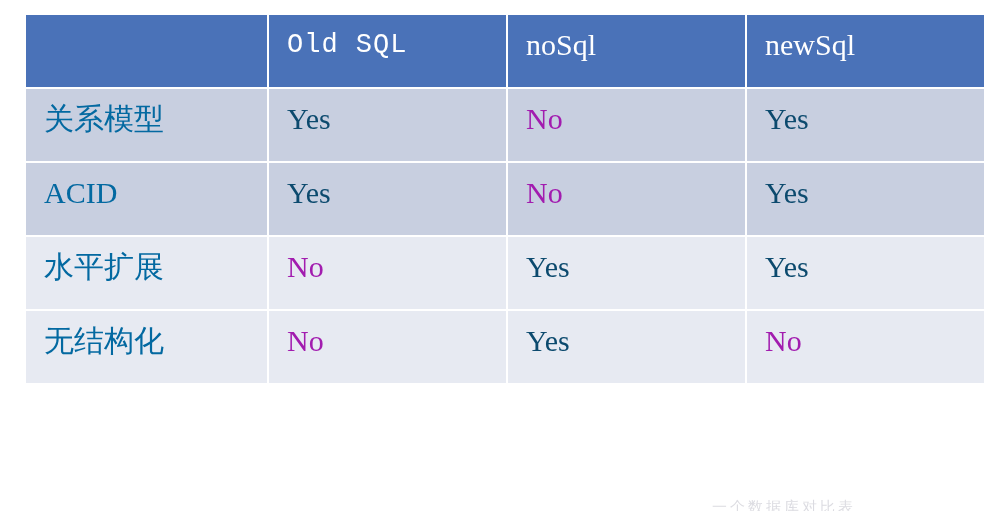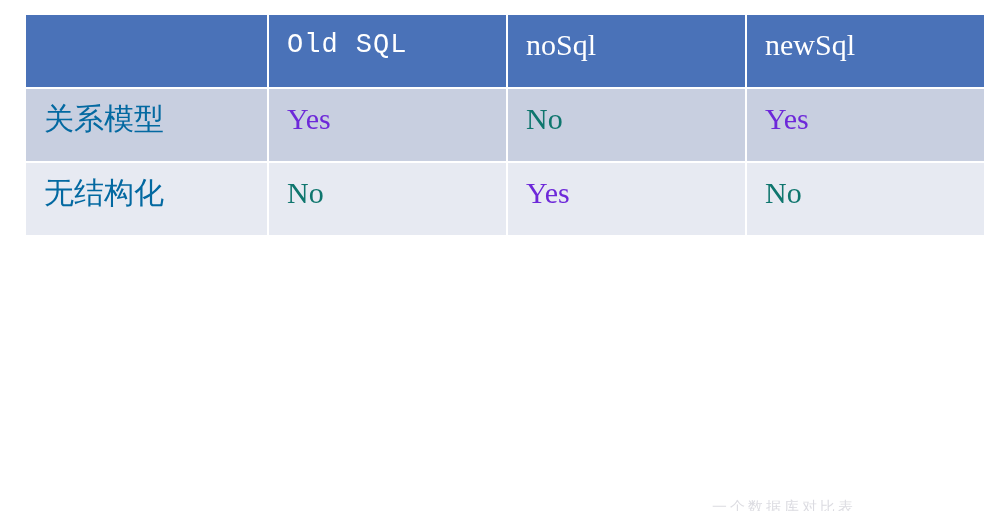--- a/index.html
+++ b/index.html
@@ -69,22 +69,22 @@
   td.feature-cell {
     color: #0369a1;
     font-size: 30px;
     font-family: "Liberation Serif", "DejaVu Serif", serif;
   }
 
   td.value-cell {
     font-size: 30px;
     font-family: "Liberation Serif", "DejaVu Serif", serif;
   }
-  td.value-cell.val-yes { color: #6d28d9; }
-  td.value-cell.val-no  { color: #0f766e; }
+  td.value-cell.val-yes { color: #0c4a6e; }
+  td.value-cell.val-no  { color: #a21caf; }
 
   
   #watermark {
     position: absolute;
     left: 712px;
     bottom: -6px;
     width: 290px;
     color: #b9b9c4;
     font-size: 15px;
     letter-spacing: 3px;
@@ -106,20 +106,32 @@
         <th class="col-data head-serif">newSql</th>
       </tr>
   </thead>
   <tbody>
       <tr class="band-dark">
         <td class="col-feature feature-cell">关系模型</td>
         <td class="col-data value-cell val-yes">Yes</td>
         <td class="col-data value-cell val-no">No</td>
         <td class="col-data value-cell val-yes">Yes</td>
       </tr>
+      <tr class="band-dark">
+        <td class="col-feature feature-cell">ACID</td>
+        <td class="col-data value-cell val-yes">Yes</td>
+        <td class="col-data value-cell val-no">No</td>
+        <td class="col-data value-cell val-yes">Yes</td>
+      </tr>
+      <tr class="band-light">
+        <td class="col-feature feature-cell">水平扩展</td>
+        <td class="col-data value-cell val-no">No</td>
+        <td class="col-data value-cell val-yes">Yes</td>
+        <td class="col-data value-cell val-yes">Yes</td>
+      </tr>
       <tr class="band-light">
         <td class="col-feature feature-cell">无结构化</td>
         <td class="col-data value-cell val-no">No</td>
         <td class="col-data value-cell val-yes">Yes</td>
         <td class="col-data value-cell val-no">No</td>
       </tr>
     </tbody>
 </table>
 
 <div id="watermark">一个数据库对比表</div>

